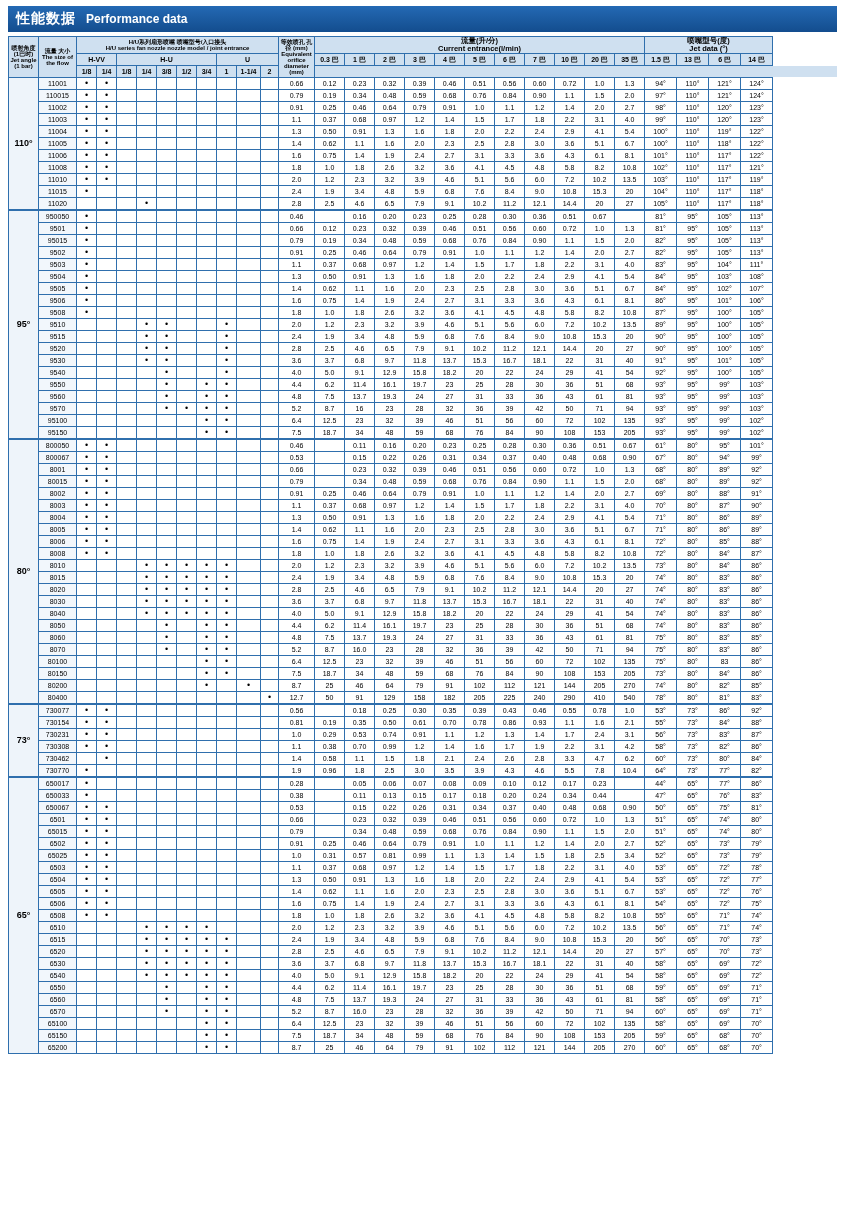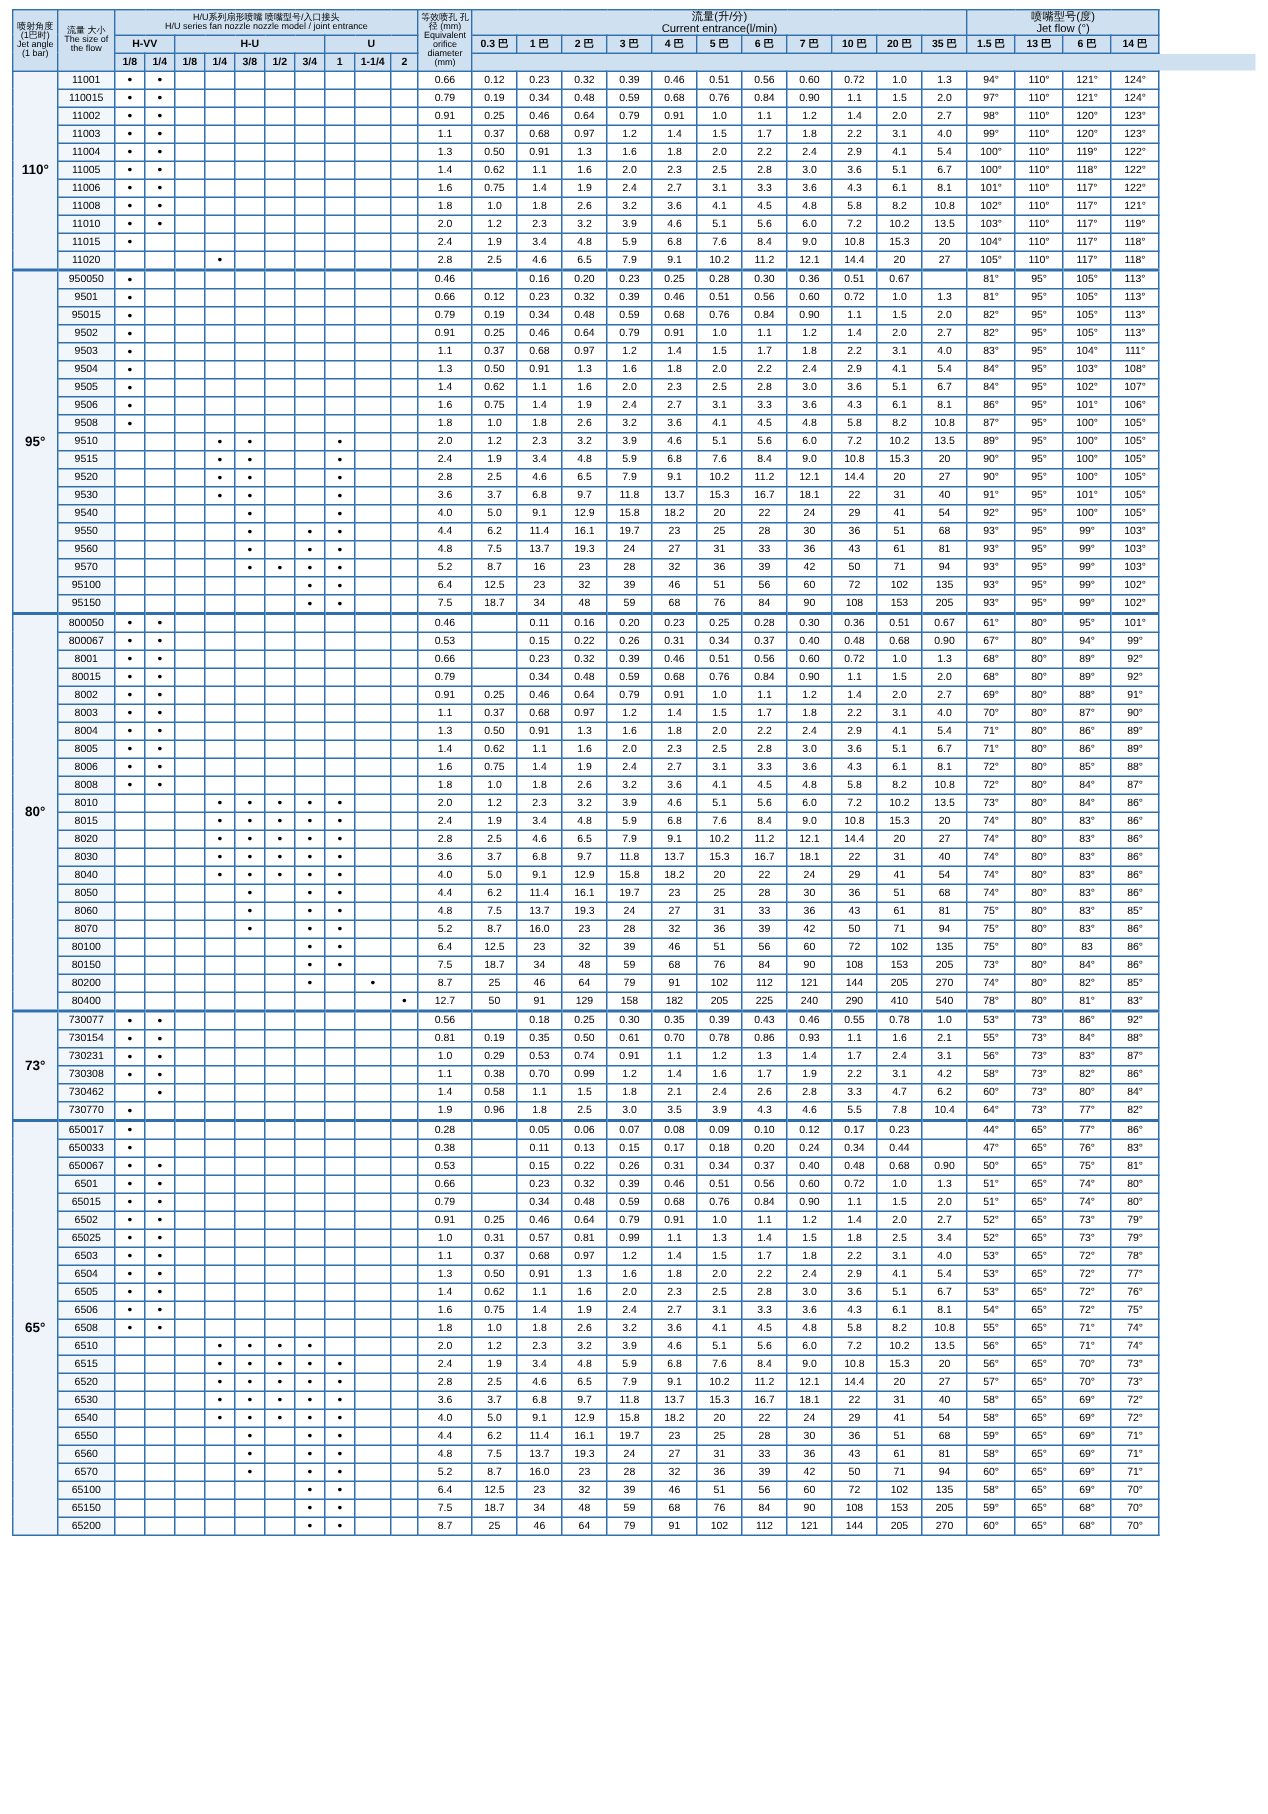--- a/index.html
+++ b/index.html
@@ -4,39 +4,43 @@
 <style>
   html,body{margin:0;padding:0;background:#fff;}
   body{width:845px;font-family:"Liberation Sans", sans-serif;color:#000;}
   .page{width:845px;box-sizing:border-box;padding:6px 8px 10px 8px;}
   .title-bar{background:#1a5fa8;background:linear-gradient(#2469b4,#134d8e);color:#fff;height:26px;display:flex;align-items:center;padding:0 8px;margin-bottom:4px;}
   .title-cn{font-size:14px;font-weight:bold;letter-spacing:1px;}
   .title-en{font-size:12px;font-weight:bold;margin-left:10px;}
   table{border-collapse:collapse;width:829px;table-layout:fixed;}
   td,th{border:1px solid #2f6fad;font-size:7px;line-height:1.05;text-align:center;vertical-align:middle;padding:0;height:11px;overflow:hidden;}
   thead td{background:#cfe0f0;font-weight:bold;}
-  .hdr-main{background:#cfe0f0;font-size:7.5px;font-weight:normal;}
+  .hdr-main{background:#cfe0f0;font-size:7.5px;font-weight:bold;}
   .hdr-sub{background:#cfe0f0;font-size:7px;font-weight:bold;}
   .cn{font-size:6px;line-height:1.0;}
   .en{font-size:6px;line-height:1.0;}
   .grp{background:#eef4fa;font-weight:bold;font-size:9px;}
   .model{background:#eef4fa;font-size:7px;}
   .dot{font-size:9px;line-height:1;}
   tbody tr td{background:#fff;}
   tbody tr td.model{background:#f2f7fc;}
   tbody tr td.grp{background:#eef4fa;}
   .thickline td{border-top:2px solid #2f6fad;}
   .bandsep{border-right:1.6px solid #2f6fad;}
   .numcell{font-size:7px;}
 </style>
 </head>
 <body>
 
 <div class="page">
 
+  <div class="title-bar">
+    <span class="title-cn">性能数据</span>
+    <span class="title-en">Performance data</span>
+  </div>
 
   <table>
     <colgroup>
       <col style="width:30px">
         <col style="width:38px">
       <col style="width:20px">
         <col style="width:20px">
       <col style="width:20px">
         <col style="width:20px">
         <col style="width:20px">
@@ -86,21 +90,21 @@
 孔径
 (mm)</div>
           <div class="en">Equivalent orifice diameter (mm)</div>
         </td>
         <td colspan="11" class="hdr-main bandsep">
           <div>流量(升/分)</div>
           <div>Current entrance(l/min)</div>
         </td>
         <td colspan="4" class="hdr-main">
           <div>喷嘴型号(度)</div>
-          <div>Jet flow (°)</div>
+          <div>Jet data (°)</div>
         </td>
       </tr>
       <tr>
         <td colspan="2" class="hdr-sub">H-VV</td>
         <td colspan="5" class="hdr-sub">H-U</td>
         <td colspan="3" class="hdr-sub bandsep">U</td>
         <td class="hdr-sub">0.3 巴</td>
         <td class="hdr-sub">1 巴</td>
         <td class="hdr-sub">2 巴</td>
         <td class="hdr-sub">3 巴</td>

